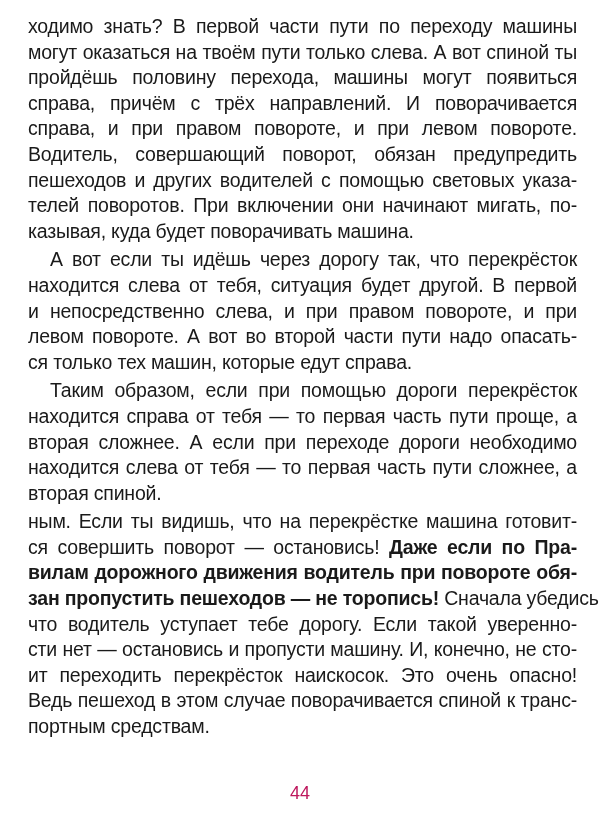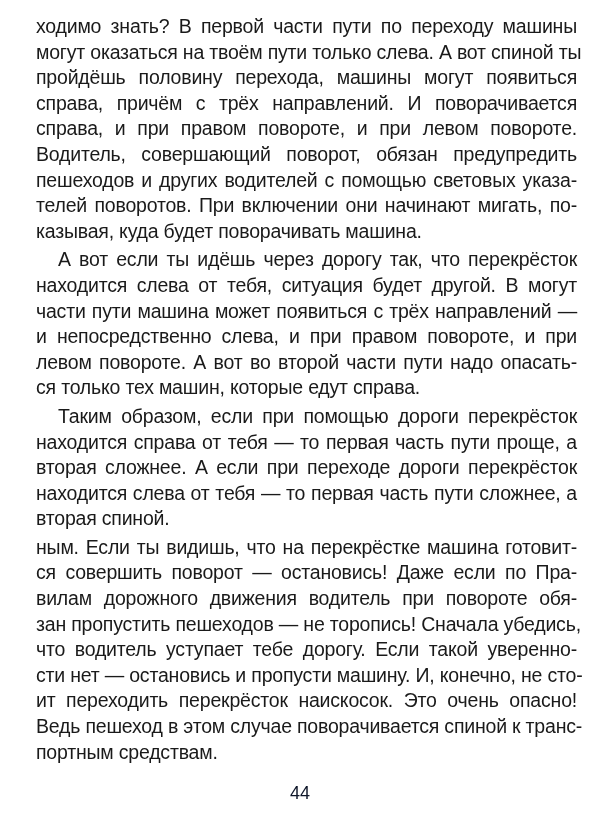--- a/index.html
+++ b/index.html
@@ -3,52 +3,51 @@
 <meta charset="utf-8">
 <style>
   html, body { margin:0; padding:0; background:#ffffff; }
   body { width:600px; height:821px; position:relative; overflow:hidden; }
   .page { position:absolute; left:24px; top:14px; width:553px;
           font-family:"Liberation Sans", sans-serif; font-size:19.5px; color:#1a1a1a; }
   .line { display:block; height:25.6px; line-height:25.6px; white-space:nowrap;
           text-align:justify; text-align-last:justify; letter-spacing:-0.2px; }
   .line.last { text-align-last:left; }
   .line.indent { padding-left:22px; }
-  .para { margin:0 0 3px 12px; }
-  b { font-weight:normal; }
+  .para { margin:0 0 3px 4px; }
+  b { font-weight:bold; }
   .page-number { position:absolute; top:783px; left:0; width:600px; text-align:center;
-          font-family:"Liberation Sans", sans-serif; font-size:18px; color:#0f172a; }
+          font-family:"Liberation Sans", sans-serif; font-size:18px; color:#be185d; }
 </style>
 </head>
 <body>
 
 <div class="page" id="page-body">
     <div class="para">
       <span class="line"><span>ходимо знать? В первой части пути по переходу машины</span></span>
       <span class="line"><span>могут оказаться на твоём пути только слева. А вот спиной ты</span></span>
       <span class="line"><span>пройдёшь половину перехода, машины могут появиться</span></span>
       <span class="line"><span>справа, причём с трёх направлений. И поворачивается</span></span>
       <span class="line"><span>справа, и при правом повороте, и при левом повороте.</span></span>
       <span class="line"><span>Водитель, совершающий поворот, обязан предупредить</span></span>
       <span class="line"><span>пешеходов и других водителей с помощью световых указа-</span></span>
       <span class="line"><span>телей поворотов. При включении они начинают мигать, по-</span></span>
       <span class="line last"><span>казывая, куда будет поворачивать машина.</span></span>
     </div>
     <div class="para">
       <span class="line indent"><span>А вот если ты идёшь через дорогу так, что перекрёсток</span></span>
-      <span class="line"><span>находится слева от тебя, ситуация будет другой. В могут</span></span>
-      <span class="line"><span>части пути машина может появиться с трёх направлений —</span></span>
+      <span class="line"><span>находится слева от тебя, ситуация будет другой. В первой</span></span>
       <span class="line"><span>и непосредственно слева, и при правом повороте, и при</span></span>
       <span class="line"><span>левом повороте. А вот во второй части пути надо опасать-</span></span>
       <span class="line last"><span>ся только тех машин, которые едут справа.</span></span>
     </div>
     <div class="para">
       <span class="line indent"><span>Таким образом, если при помощью дороги перекрёсток</span></span>
       <span class="line"><span>находится справа от тебя — то первая часть пути проще, а</span></span>
-      <span class="line"><span>вторая сложнее. А если при переходе дороги перекрёсток</span></span>
+      <span class="line"><span>вторая сложнее. А если при переходе дороги необходимо</span></span>
       <span class="line"><span>находится слева от тебя — то первая часть пути сложнее, а</span></span>
       <span class="line last"><span>вторая спиной.</span></span>
     </div>
     <div class="para">
       <span class="line"><span>ным. Если ты видишь, что на перекрёстке машина готовит-</span></span>
       <span class="line"><span>ся совершить поворот — остановись! </span><b>Даже если по Пра-</b></span>
       <span class="line"><b>вилам дорожного движения водитель при повороте обя-</b></span>
       <span class="line"><b>зан пропустить пешеходов — не торопись!</b><span> Сначала убедись,</span></span>
       <span class="line"><span>что водитель уступает тебе дорогу. Если такой уверенно-</span></span>
       <span class="line"><span>сти нет — остановись и пропусти машину. И, конечно, не сто-</span></span>

